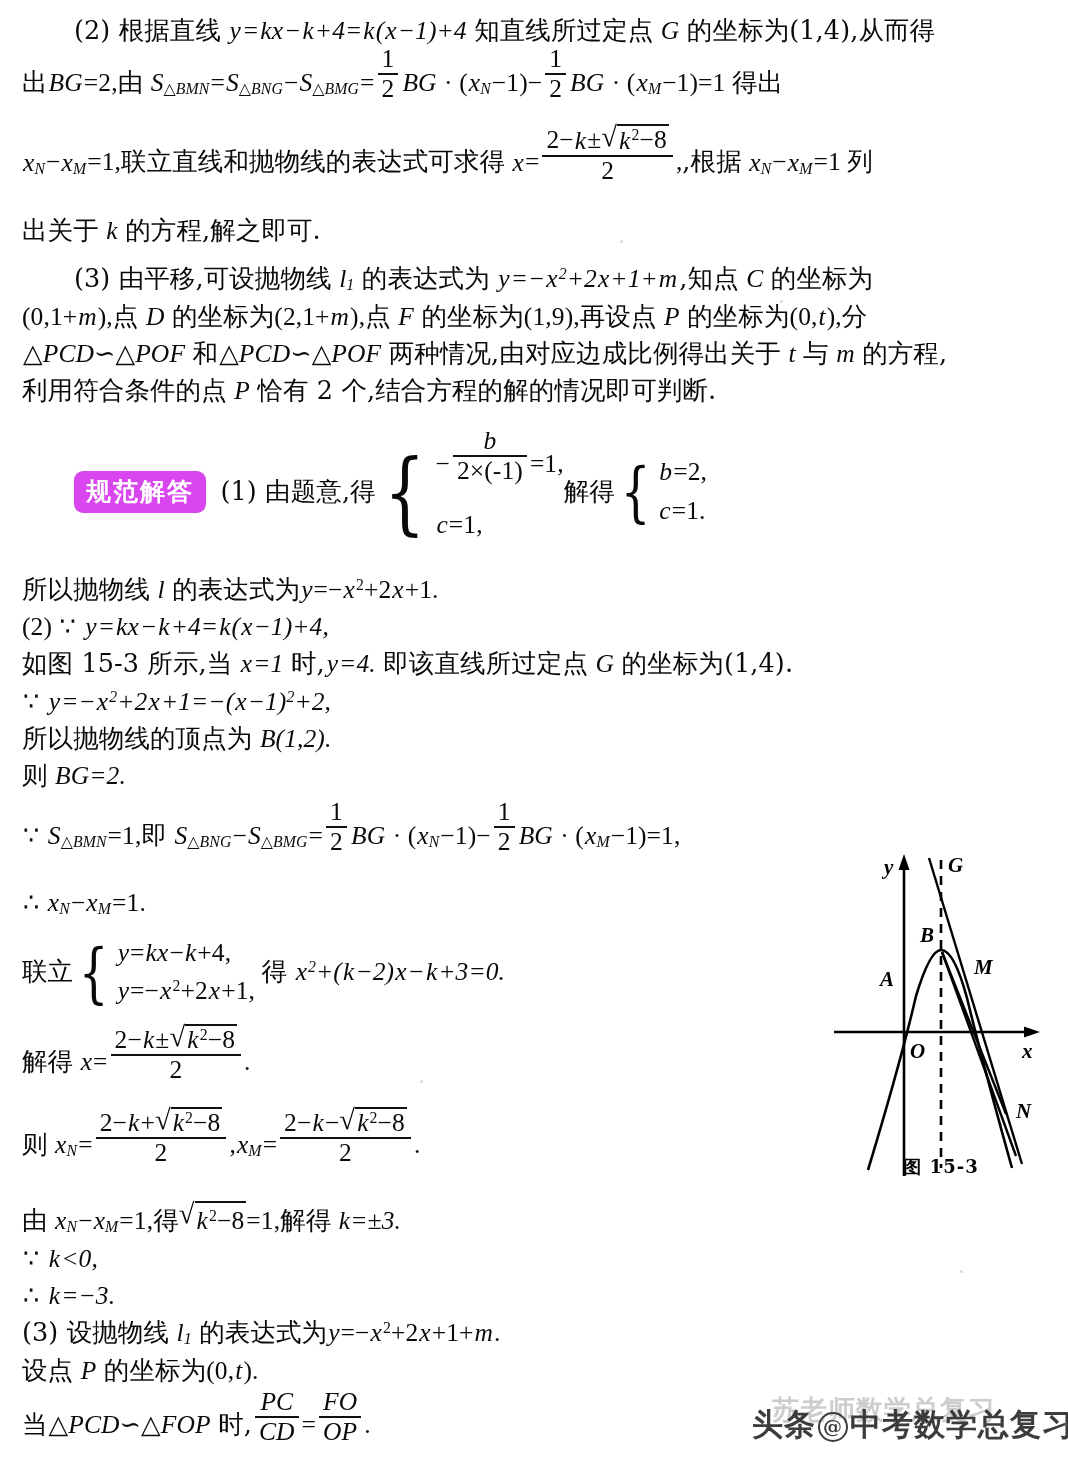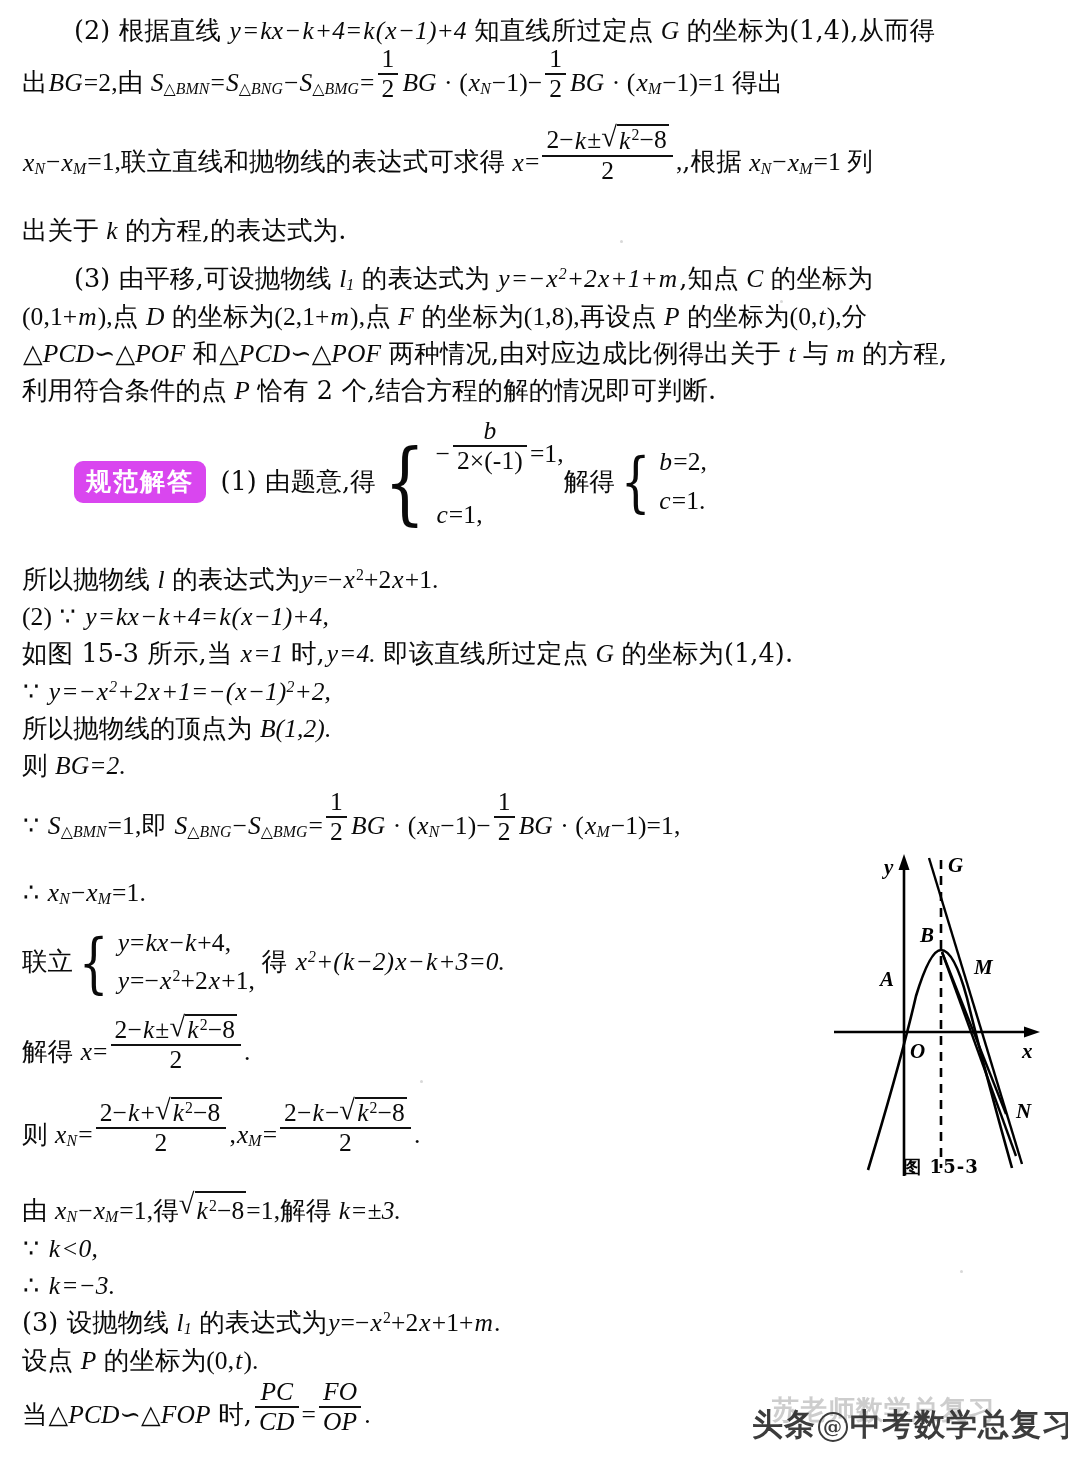--- a/index.html
+++ b/index.html
@@ -219,53 +219,53 @@
 
     <div class="line tall" style="margin-bottom:20px;">
       <span class="mi">x<sub class="vsub">N</sub></span>−<span class="mi">x<sub class="vsub">M</sub></span>=1,<span class="cn">联立直线和抛物线的表达式可求得</span>
       <span class="mi">x</span>=<span class="frac"><span class="num">2−<span class="mi">k</span>±<span class="sqrt"><span class="rad">√</span><span class="bar"><span class="mi">k</span><sup class="vsup">2</sup>−8</span></span></span><span class="den">2</span></span>,<span class="cn">,根据</span>
       <span class="mi">x<sub class="vsub">N</sub></span>−<span class="mi">x<sub class="vsub">M</sub></span>=1 <span class="cn">列</span>
     </div>
 
     <div class="line" style="margin-bottom:14px;">
       <span class="cn">出关于</span>
       <span class="mi">k</span>
-      <span class="cn">的方程,的表达式为.</span>
+      <span class="cn">的方程,解之即可.</span>
     </div>
 
     <div class="line indent">
       <span class="cn">(3) 由平移,可设抛物线</span>
       <span class="mi">l<sub class="vsubn">1</sub></span>
       <span class="cn">的表达式为</span>
       <span class="mi"><span class="mi">y</span>=−<span class="mi">x</span><sup class="vsup">2</sup>+2<span class="mi">x</span>+1+<span class="mi">m</span></span><span class="cn">,知点</span>
       <span class="mi">C</span>
       <span class="cn">的坐标为</span>
     </div>
 
     <div class="line">
       <span class="mn">(0,1+<span class="mi">m</span>),</span><span class="cn">点</span>
       <span class="mi">D</span>
       <span class="cn">的坐标为</span><span class="mn">(2,1+<span class="mi">m</span>),</span><span class="cn">点</span>
       <span class="mi">F</span>
-      <span class="cn">的坐标为</span><span class="mn">(1,8),</span><span class="cn">再设点</span>
+      <span class="cn">的坐标为</span><span class="mn">(1,9),</span><span class="cn">再设点</span>
       <span class="mi">P</span>
       <span class="cn">的坐标为</span><span class="mn">(0,<span class="mi">t</span>),</span><span class="cn">分</span>
     </div>
 
     <div class="line">
       <span class="mi">△PCD∽△POF</span>
       <span class="cn">和</span><span class="mi">△PCD∽△POF</span>
       <span class="cn">两种情况,由对应边成比例得出关于</span>
       <span class="mi">t</span>
       <span class="cn">与</span>
       <span class="mi">m</span>
       <span class="cn">的方程,</span>
     </div>
 
-    <div class="line" style="margin-bottom:24px;">
+    <div class="line" style="margin-bottom:34px;">
       <span class="cn">利用符合条件的点</span>
       <span class="mi">P</span>
       <span class="cn">恰有 2 个,结合方程的解的情况即可判断.</span>
     </div>
 
     <div class="line tall indent" style="margin-bottom:26px; margin-top:8px;">
       <span class="badge">规范解答</span>
       <span class="cn" style="margin-left:8px;">(1) 由题意,得</span><span class="sys tallbrace"><span class="brace">{</span><span class="rows"><div>−<span class="frac"><span class="num mi">b</span><span class="den mn">2×(-1)</span></span><span class="mn">=1,</span></div><div style="padding-top:12px;"><span class="mi">c</span><span class="mn">=1,</span></div></span></span><span class="cn">解得</span><span class="sys"><span class="brace">{</span><span class="rows"><div><span class="mi">b</span><span class="mn">=2,</span></div><div><span class="mi">c</span><span class="mn">=1.</span></div></span></span>
     </div>
 

